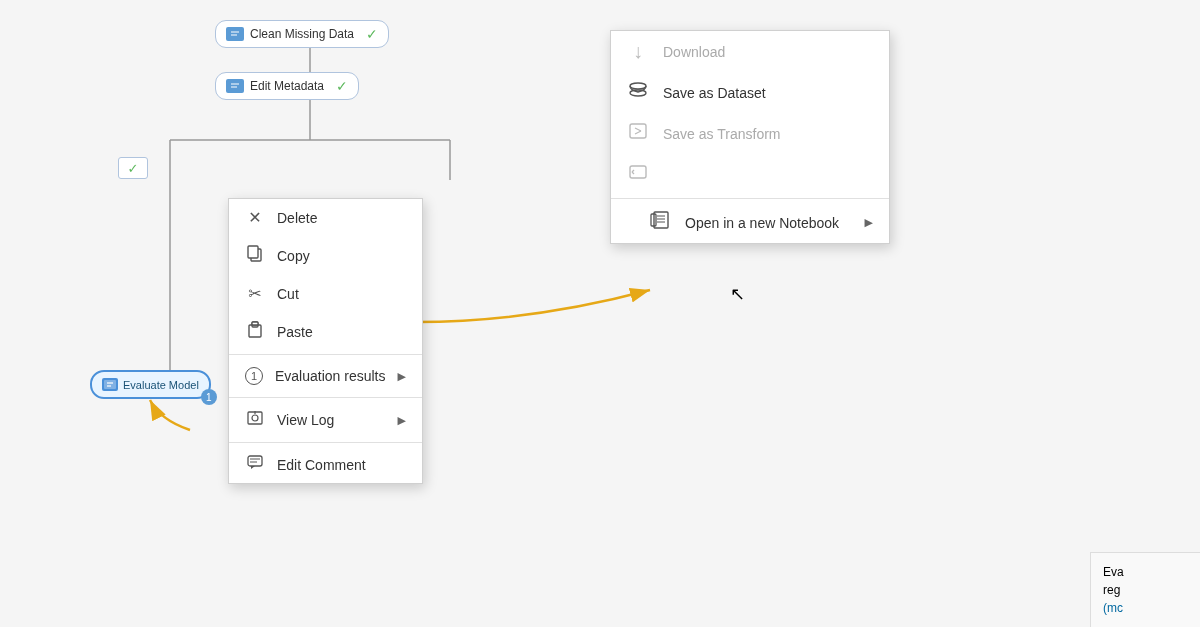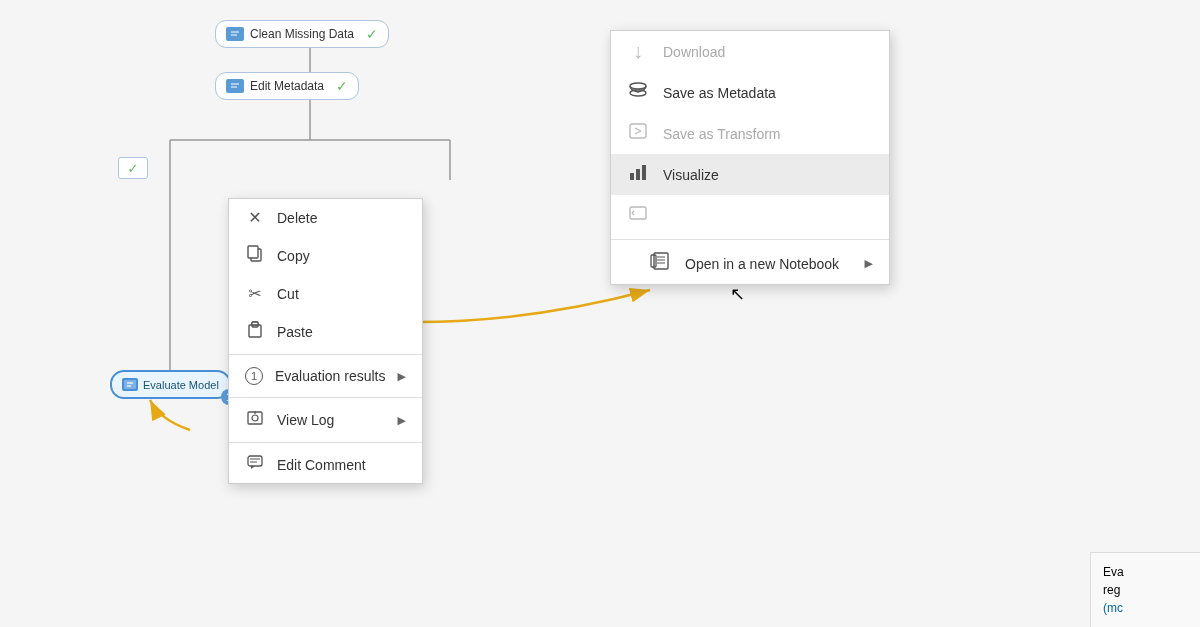--- a/index.html
+++ b/index.html
@@ -70,21 +70,20 @@
       background: #e8f4ff;
       border: 2px solid #4a90d9;
       border-radius: 14px;
       padding: 6px 10px;
       font-size: 11px;
       color: #1a5276;
       display: flex;
       align-items: center;
       gap: 5px;
       position: relative;
-      margin-left: 20px;
     }
     .evaluate-node .node-badge {
       position: absolute;
       bottom: -8px;
       right: -8px;
       background: #5b9bd5;
       color: white;
       border-radius: 50%;
       width: 16px;
       height: 16px;
@@ -380,45 +379,35 @@
     </div>
 
     <div class="menu-item">
       <span class="icon-area">
         <svg width="20" height="18" viewBox="0 0 20 18">
             <ellipse cx="10" cy="5" rx="8" ry="3" fill="none" stroke="#555" stroke-width="1.4"></ellipse>
             <path d="M2 5 Q2 9 10 11 Q18 9 18 5" fill="none" stroke="#555" stroke-width="1.4"></path>
             <ellipse cx="10" cy="12" rx="8" ry="3" fill="none" stroke="#555" stroke-width="1.4"></ellipse>
           </svg>
       </span>
-      <span>Save as Metadata</span>
+      <span>Save as Dataset</span>
     </div>
 
 
     <div class="menu-item disabled">
       <span class="icon-area">
         <svg width="20" height="18" viewBox="0 0 20 18">
             <rect x="2" y="2" width="16" height="14" rx="2" fill="none" stroke="#bbb" stroke-width="1.4"></rect>
             <line x1="7" y1="6" x2="13" y2="9" stroke="#bbb" stroke-width="1.2"></line>
             <line x1="13" y1="9" x2="7" y2="12" stroke="#bbb" stroke-width="1.2"></line>
           </svg>
       </span>
       <span>Save as Transform</span>
     </div>
 
-    <div class="menu-item highlighted">
-      <span class="icon-area">
-        <svg width="20" height="18" viewBox="0 0 20 18">
-            <rect x="2" y="10" width="4" height="7" fill="#555"></rect>
-            <rect x="8" y="6" width="4" height="11" fill="#555"></rect>
-            <rect x="14" y="2" width="4" height="15" fill="#555"></rect>
-          </svg>
-      </span>
-      <span style="font-weight:500;">Visualize</span>
-    </div>
 
     <div class="menu-item disabled">
       <span class="icon-area">
         <svg width="20" height="18" viewBox="0 0 20 18">
             <rect x="2" y="3" width="16" height="12" rx="2" fill="none" stroke="#bbb" stroke-width="1.4"></rect>
             <line x1="6" y1="7" x2="4" y2="9" stroke="#bbb" stroke-width="1.3"></line>
             <line x1="4" y1="9" x2="6" y2="11" stroke="#bbb" stroke-width="1.3"></line>
           </svg>
       </span>
     </div>

